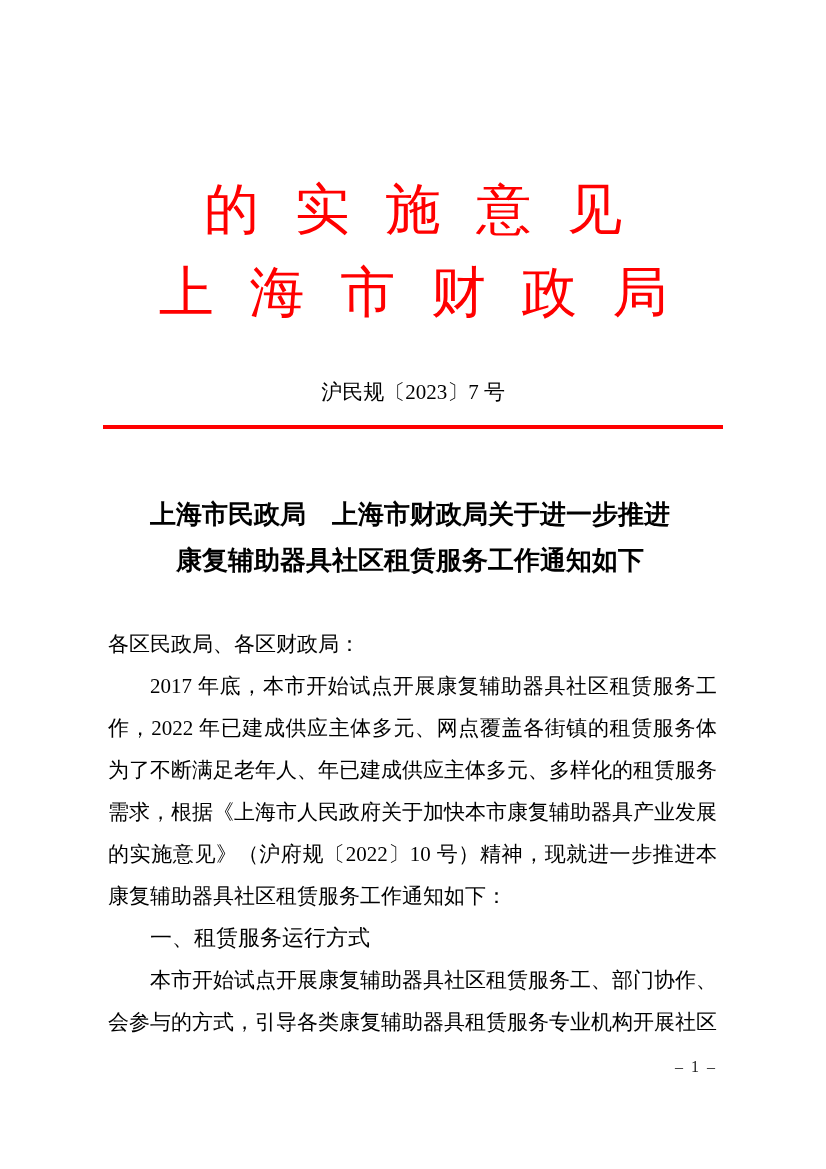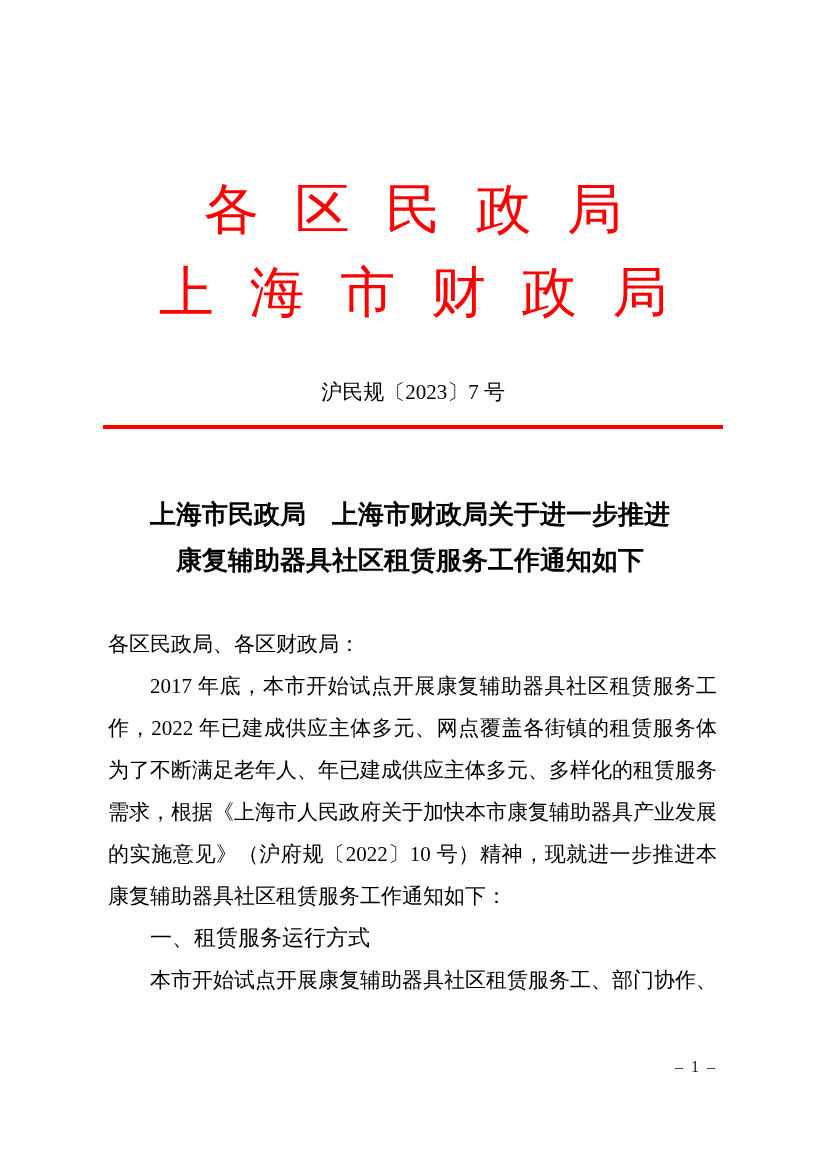--- a/index.html
+++ b/index.html
@@ -115,21 +115,21 @@
     letter-spacing: 2px;
   }
 </style>
 </head>
 <body>
 
 <div class="sheet">
 
   <div class="letterhead">
     <div class="agency-line">
-      <span>各区民政局</span>
+      <span>的实施意见</span>
     </div>
     <div class="agency-line">
       <span>上海市财政局</span>
     </div>
   </div>
 
   <div class="doc-number">沪民规〔2023〕7 号</div>
 
   <div class="red-rule"></div>
 
@@ -141,17 +141,18 @@
   <div class="doc-body">
     <div class="line">各区民政局、各区财政局：</div>
     <div class="line just indent">2017 年底，本市开始试点开展康复辅助器具社区租赁服务工</div>
     <div class="line just">作，2022 年已建成供应主体多元、网点覆盖各街镇的租赁服务体系。</div>
     <div class="line just">为了不断满足老年人、年已建成供应主体多元、多样化的租赁服务</div>
     <div class="line just">需求，根据《上海市人民政府关于加快本市康复辅助器具产业发展</div>
     <div class="line just">的实施意见》（沪府规〔2022〕10 号）精神，现就进一步推进本市</div>
     <div class="line">康复辅助器具社区租赁服务工作通知如下：</div>
     <div class="line heading indent">一、租赁服务运行方式</div>
     <div class="line just indent">本市开始试点开展康复辅助器具社区租赁服务工、部门协作、社</div>
+    <div class="line just">会参与的方式，引导各类康复辅助器具租赁服务专业机构开展社区</div>
   </div>
 
   <div class="page-footer">– 1 –</div>
 
 </div>
 
 </body></html>

